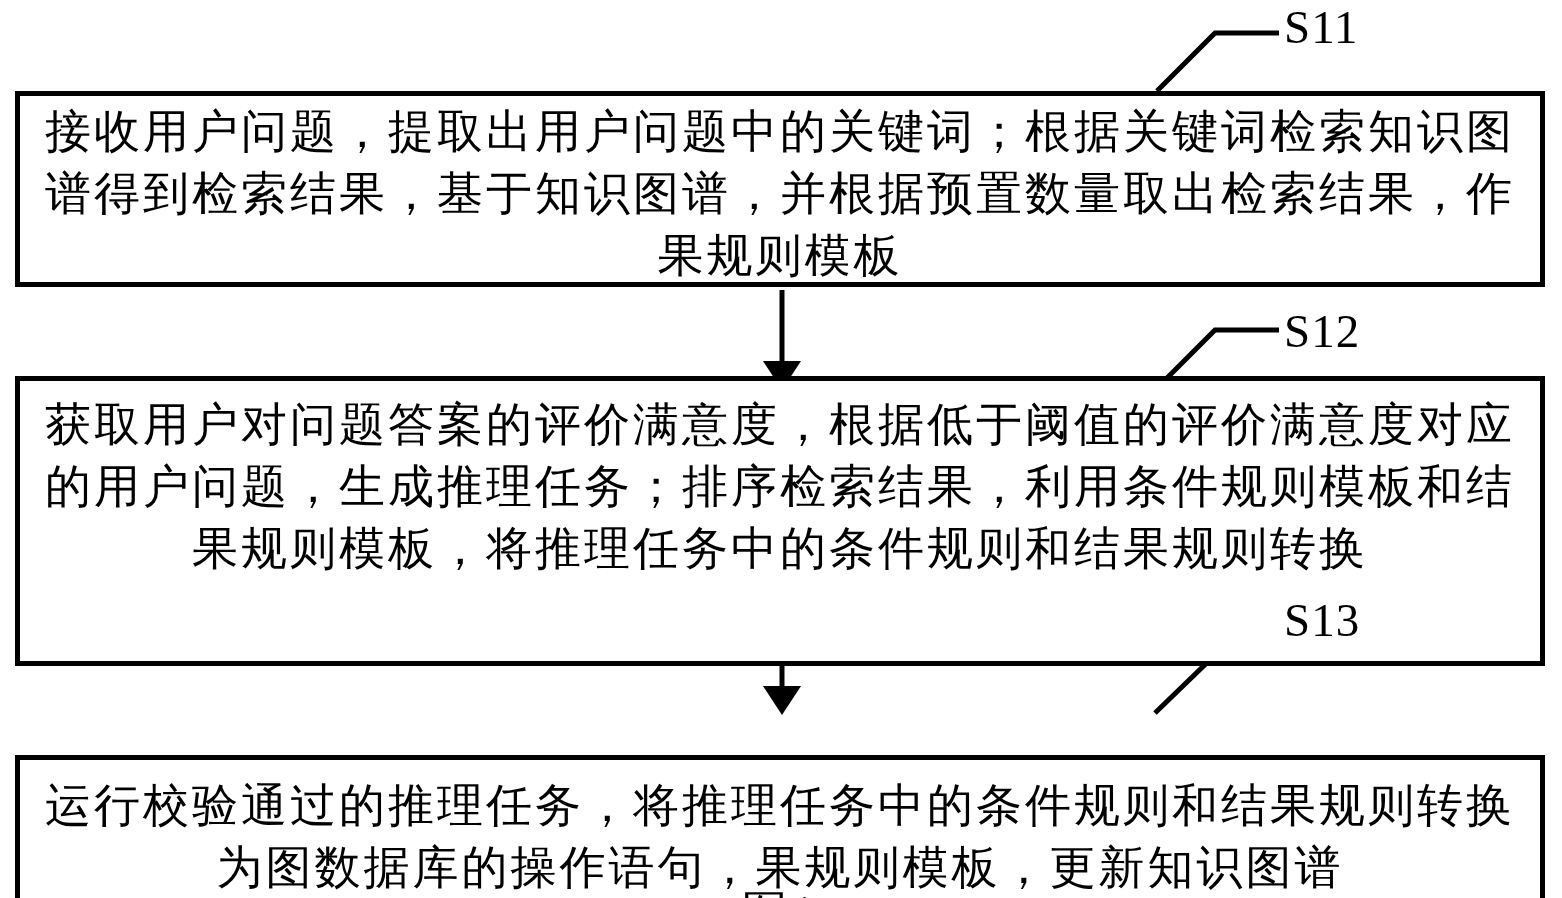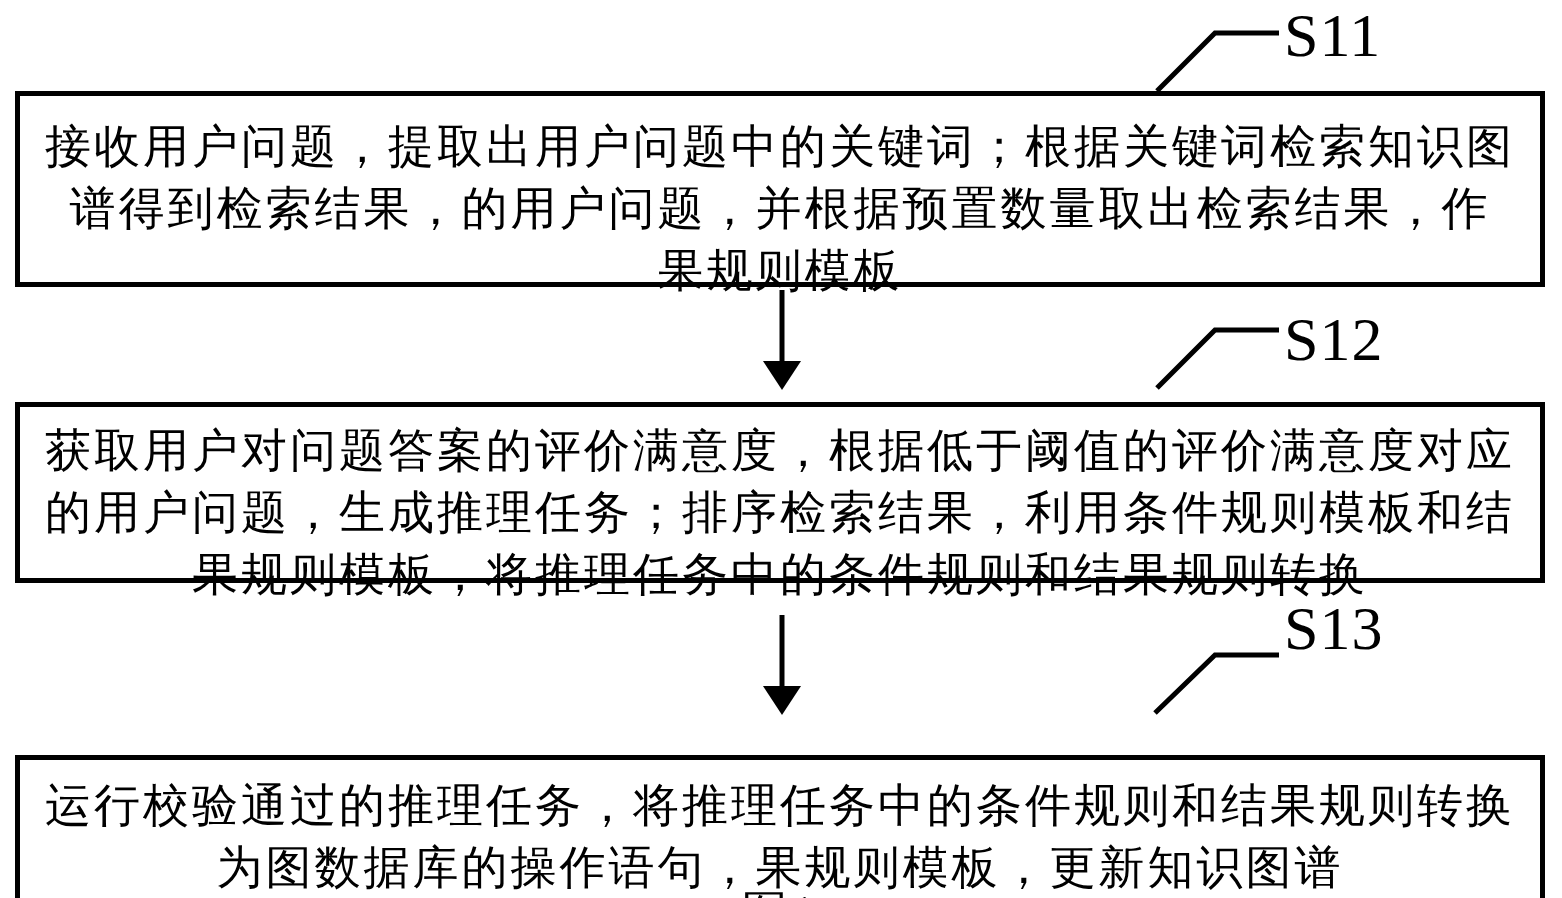--- a/index.html
+++ b/index.html
@@ -24,34 +24,34 @@
     pointer-events: none;
   }
   .step-box {
     position: absolute;
     left: 15px;
     width: 1530px;
     border: 5px solid #000000;
     box-sizing: border-box;
     background: #ffffff;
   }
-  #box-s11 { top: 91px;  height: 196px; padding-top: 20px;  }
-  #box-s12 { top: 402px; height: 181px; padding-top: 13px; }
+  #box-s11 { top: 91px;  height: 196px; padding-top: 5px;  }
+  #box-s12 { top: 376px; height: 290px; padding-top: 13px; }
   #box-s13 { top: 755px; height: 170px; padding-top: 15px; }
   .box-line {
     text-align: center;
     font-size: 46px;
     line-height: 62px;
     letter-spacing: 3px;
     white-space: nowrap;
   }
   .step-label {
     position: absolute;
     left: 1284px;
-    font-size: 62px;
+    font-size: 47px;
     line-height: 1;
     letter-spacing: 1px;
     text-align: center;
   }
   #label-s11 { top: 4px;   }
   #label-s12 { top: 308px; }
   #label-s13 { top: 597px; }
   .figure-caption {
     position: absolute;
     left: 700px;
@@ -75,21 +75,21 @@
     <line x1="782" y1="615" x2="782" y2="690" stroke="#000000" stroke-width="5"></line>
     <polygon points="763,686 801,686 782,715" fill="#000000"></polygon>
   </g>
   <polyline points="1157,91 1215,33 1279,33" fill="none" stroke="#000000" stroke-width="5"></polyline>
   <polyline points="1157,388 1215,330 1279,330" fill="none" stroke="#000000" stroke-width="5"></polyline>
   <polyline points="1155,713 1215,655 1279,655" fill="none" stroke="#000000" stroke-width="5"></polyline>
 </svg>
 
 <div class="step-box" id="box-s11">
   <div class="box-line">接收用户问题，提取出用户问题中的关键词；根据关键词检索知识图</div>
-  <div class="box-line">谱得到检索结果，的用户问题，并根据预置数量取出检索结果，作</div>
+  <div class="box-line">谱得到检索结果，基于知识图谱，并根据预置数量取出检索结果，作</div>
   <div class="box-line">果规则模板</div>
 </div>
 
 <div class="step-box" id="box-s12">
   <div class="box-line">获取用户对问题答案的评价满意度，根据低于阈值的评价满意度对应</div>
   <div class="box-line">的用户问题，生成推理任务；排序检索结果，利用条件规则模板和结</div>
   <div class="box-line">果规则模板，将推理任务中的条件规则和结果规则转换</div>
 </div>
 
 <div class="step-box" id="box-s13">

